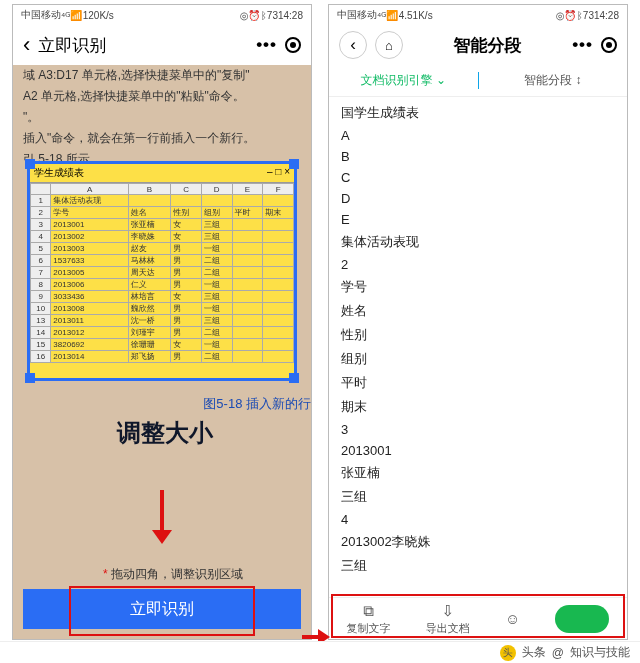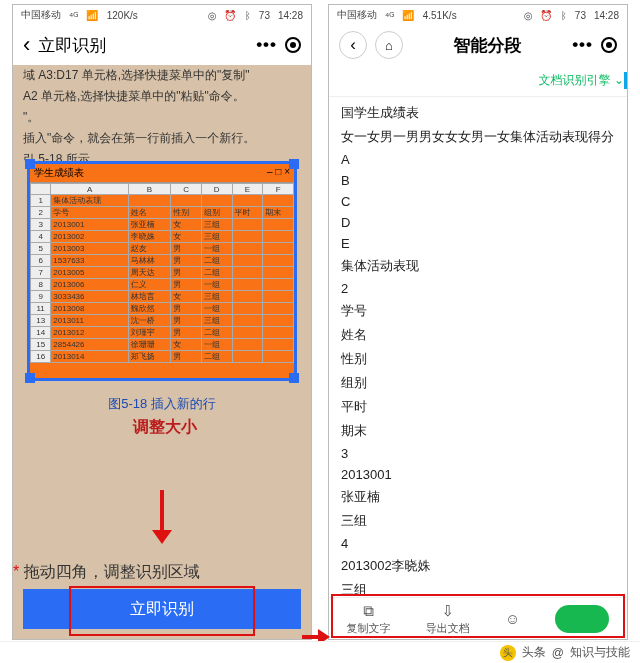--- a/index.html
+++ b/index.html
@@ -21,21 +21,21 @@
   }
   .phoneL { left:12px; }
   .phoneR { right:12px; }
 
   
   .status {
     height:20px; font-size:10px; color:#444;
     display:flex; justify-content:space-between; align-items:center;
     padding:0 8px;
   }
-  .status .l, .status .r { display:flex; gap:8px; align-items:center; }
+  .status .l, .status .r { display:flex; gap:0; align-items:center; }
 
   
   .hdr {
     height:40px; display:flex; align-items:center;
     padding:0 10px; gap:8px; font-size:17px;
   }
   .hdr .sp { flex:1; }
   .dots { letter-spacing:1px; font-weight:bold; }
   .ring { width:16px; height:16px; border:2px solid #000; border-radius:50%;
           display:flex; align-items:center; justify-content:center; }
@@ -44,60 +44,60 @@
               display:flex; align-items:center; justify-content:center; }
 
   
   .docbg {
     flex:1; background:#d7c1a8; position:relative; overflow:hidden;
     font-size:12px;
   }
   .docline { color:#333; padding:2px 10px; font-size:12px; }
   .selbox {
     position:absolute; left:14px; right:14px; top:96px; height:220px;
-    border:3px solid #2a6df4; background:#f97316;
+    border:3px solid #2a6df4; background:#fde047;
   }
   .selbox .corner { position:absolute; width:10px; height:10px; background:#2a6df4; }
   .selbox .tl{top:-5px;left:-5px}.selbox .tr{top:-5px;right:-5px}
   .selbox .bl{bottom:-5px;left:-5px}.selbox .br{bottom:-5px;right:-5px}
   .sheet { width:100%; height:100%; overflow:hidden; }
   .sheetTtl { font-size:10px; padding:2px 4px; border-bottom:1px solid #999;
               display:flex; justify-content:space-between; }
   table.xl { border-collapse:collapse; width:100%; font-size:8px; color:#333; }
   table.xl th, table.xl td { border:1px solid #aaa; padding:0 2px; height:11px;
     white-space:nowrap; overflow:hidden; }
   table.xl th { background:#eee; font-weight:normal; }
 
-  .figcap { position:absolute; left:0; right:0; top:330px; text-align:center;
+  .figcap { position:absolute; left:0; right:0; top:330px; text-align:right;
             font-size:13px; color:#1b4bb4; }
   .resize { position:absolute; left:6px; right:0; top:352px; text-align:center;
-            font-size:16px; color:#b91c1c; font-weight:bold; }
+            font-size:24px; color:#0f172a; font-weight:bold; }
 
   .arrowDn { position:absolute; left:50%; transform:translateX(-50%);
              top:425px; color:#d11; font-size:28px; }
   .arrowDn:before{content:"";display:block;width:4px;height:40px;background:#d11;margin:0 auto;}
   .arrowDn:after{content:"";display:block;width:0;height:0;margin:0 auto;
     border-left:10px solid transparent;border-right:10px solid transparent;
     border-top:14px solid #d11;}
 
-  .hint { position:absolute; left:0; right:0; bottom:56px; 
-          font-size:16px; color:#333; }
+  .hint { position:absolute; left:0; right:0; bottom:56px; text-align:center;
+          font-size:12px; color:#333;padding-left:22px; }
   .hint .ast{color:#d11;}
 
   .bigbtn { position:absolute; left:10px; right:10px; bottom:10px; height:40px;
             background:#2a6df4; color:#fff; font-size:16px;
             display:flex; align-items:center; justify-content:center; }
   .redbox { position:absolute; border:2px solid #d11; }
   .redbox.btn { left:56px; right:56px; bottom:3px; height:50px; }
 
   
   .subnav { height:32px; border-bottom:1px solid #eee;
             display:flex; align-items:center; font-size:12px; }
   .subnav .half{ flex:1; text-align:center; color:#555; position:relative;}
-  .subnav .half:first-child{ border-right:3px solid #0ea5e9; color:#1b6;text-align:right; }
+  .subnav .half:first-child{ border-right:1px solid #0ea5e9; color:#1b6; }
   .results { flex:1; overflow:hidden; padding:4px 12px; font-size:13px; color:#222; }
   .results div { padding:3px 0; }
   .footer { height:42px; border-top:1px solid #eee;
             display:flex; align-items:center; justify-content:space-around;
             font-size:11px; color:#555; }
   .footer .item{ display:flex; flex-direction:column; align-items:center; gap:1px;}
   .footer .ic{ font-size:15px; }
   .greenb { width:54px; height:28px; background:#18b850; border-radius:14px; }
   .redbox.foot { left:2px; right:2px; bottom:1px; height:44px; }
 
@@ -246,21 +246,21 @@
               <tr>
                 <th>9</th>
                 <td>3033436</td>
                 <td>林培言</td>
                 <td>女</td>
                 <td>三组</td>
                 <td></td>
                 <td></td>
               </tr>
               <tr>
-                <th>11</th>
+                <th>10</th>
                 <td>2013008</td>
                 <td>魏欣然</td>
                 <td>男</td>
                 <td>一组</td>
                 <td></td>
                 <td></td>
               </tr>
               <tr>
                 <th>13</th>
                 <td>2013011</td>
@@ -274,21 +274,21 @@
                 <th>14</th>
                 <td>2013012</td>
                 <td>刘瑾宇</td>
                 <td>男</td>
                 <td>二组</td>
                 <td></td>
                 <td></td>
               </tr>
               <tr>
                 <th>15</th>
-                <td>2854426</td>
+                <td>3820692</td>
                 <td>徐珊珊</td>
                 <td>女</td>
                 <td>一组</td>
                 <td></td>
                 <td></td>
               </tr>
               <tr>
                 <th>16</th>
                 <td>2013014</td>
                 <td>郑飞扬</td>
@@ -332,24 +332,24 @@
   </div>
   <div class="hdr">
     <span class="circ-btn">‹</span>
     <span class="circ-btn" style="font-size:13px;">⌂</span>
     <span class="sp" style="text-align:center;font-weight:600">智能分段</span>
     <span class="dots">•••</span>
     <span class="ring"></span>
   </div>
   <div class="subnav">
     <div class="half">文档识别引擎 ⌄</div>
+    <div class="half">智能分段 ↕</div>
   </div>
   <div class="results" id="results">
       <div>国学生成绩表</div>
-      <div>女一女男一男男女女女男一女集体活动表现得分</div>
       <div>A</div>
       <div>B</div>
       <div>C</div>
       <div>D</div>
       <div>E</div>
       <div>集体活动表现</div>
       <div>2</div>
       <div>学号</div>
       <div>姓名</div>
       <div>性别</div>

